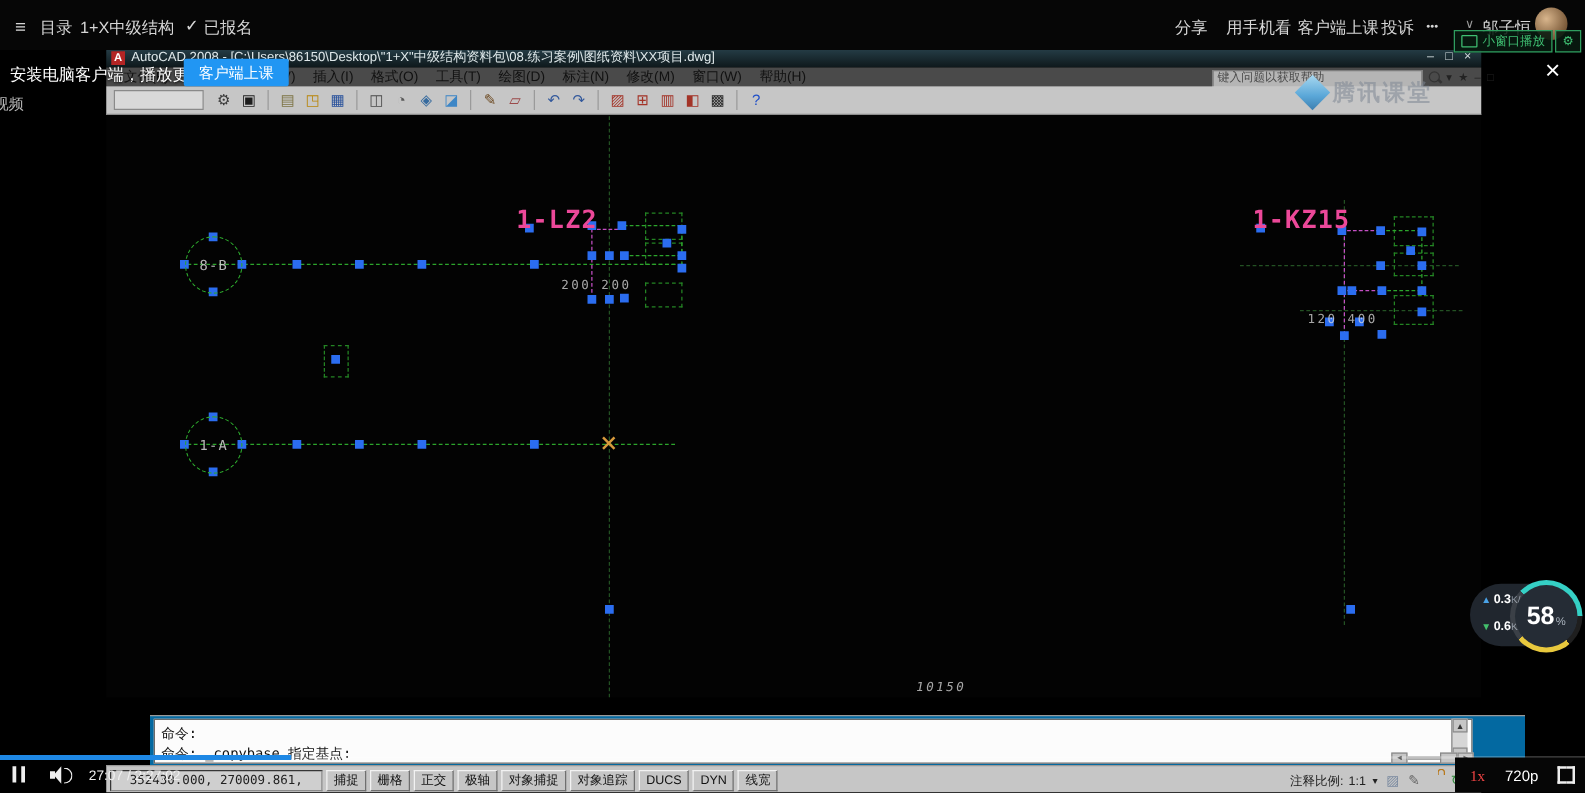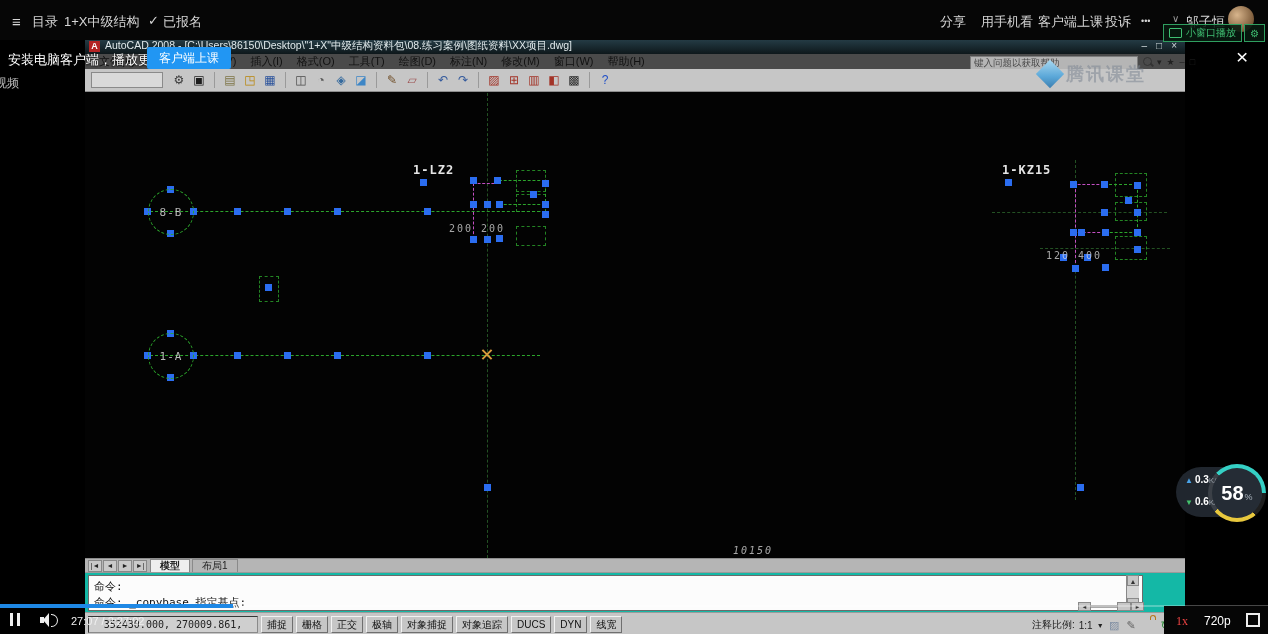--- a/index.html
+++ b/index.html
@@ -45,39 +45,39 @@
   #wscombo{width:70px;height:14px;background:#d9d9d9;border:1px solid #8a8a8a;margin-right:8px;}
   #tbicons{display:flex;align-items:center;gap:4px;}
   .tb-ic{width:16px;height:16px;font-size:12px;line-height:16px;text-align:center;}
   .tb-sep{width:1px;height:16px;background:#9a9a9a;margin:0 3px;}
   #wmark{position:absolute;left:1040px;top:62px;display:flex;align-items:center;gap:6px;z-index:5;}
   #wmdiamond{width:20px;height:20px;transform:rotate(45deg);
              background:linear-gradient(135deg,#a8d8f0,#5aa7d8 60%,#3d7fb0);}
   #wmtext{font-size:18px;font-weight:bold;color:rgba(125,135,148,.55);letter-spacing:2px;}
   #drawarea{position:absolute;left:85px;top:92px;width:1100px;height:466px;background:#030303;overflow:hidden;}
   .grip{position:absolute;width:7px;height:7px;background:#2b6df0;}
-  .redlabel{position:absolute;color:#e5e5e5;font-weight:bold;font-size:12px;letter-spacing:1px;
+  .redlabel{position:absolute;color:#ec4899;font-weight:bold;font-size:20px;letter-spacing:1px;
             font-family:"DejaVu Sans Mono",monospace;white-space:nowrap;}
   .dimtext{position:absolute;color:rgba(222,222,222,.75);font-size:10px;letter-spacing:2px;
            font-family:"DejaVu Sans Mono",monospace;white-space:nowrap;}
   .bubble{position:absolute;width:44px;height:44px;border:1px dashed #2ca52c;border-radius:50%;
           display:flex;align-items:center;justify-content:center;}
   .bubble span{font-size:11px;color:rgba(215,215,215,.85);letter-spacing:1px;
                font-family:"DejaVu Sans Mono",monospace;}
   .xbar{position:absolute;width:2px;height:13px;background:#d89a3c;left:6px;top:0;}
   
   #tabsrow{top:558px;height:14px;background:#b5b5b5;display:flex;align-items:center;
            padding-left:3px;box-sizing:border-box;border-top:1px solid #8d8d8d;}
   .tnav{font-size:7px;color:#222;border:1px solid #888;background:#c9c9c9;width:12px;height:10px;
         line-height:10px;text-align:center;margin-right:1px;}
   .tab{font-size:10px;color:#222;padding:0 9px;height:12px;line-height:12px;margin-left:2px;
        background:#b5b5b5;border:1px solid #8a8a8a;border-bottom:none;}
   .tab.active{background:#efefef;font-weight:bold;}
   
-  #cmdarea{top:572px;height:40px;background:#14b8a6;border-top:1px solid #9a9a9a;}
+  #cmdarea{top:572px;height:40px;background:#0369a1;border-top:1px solid #9a9a9a;margin-left:35px;}
   #cmdbox{position:absolute;left:3px;top:2px;width:1053px;height:34px;background:#fcfcfc;
           border:1px solid #6b6b6b;overflow:hidden;}
   .cmdline{position:absolute;left:5px;font-size:11px;color:#111;
            font-family:"DejaVu Sans Mono",monospace;white-space:nowrap;}
   #cmdvsb{position:absolute;left:1041px;top:2px;width:12px;height:34px;background:#d6d6d6;
           border-left:1px solid #888;}
   .sbarrow{position:absolute;left:0;width:12px;height:11px;font-size:7px;text-align:center;
            line-height:11px;color:#333;background:#c6c6c6;border:1px solid #8a8a8a;box-sizing:border-box;}
   #cmdhsb{position:absolute;left:993px;top:29px;height:9px;display:flex;align-items:center;}
   .hsbtn{width:13px;height:9px;font-size:6px;text-align:center;line-height:9px;color:#333;
@@ -290,28 +290,20 @@
       <div class="redlabel" style="left: 917px; top: 71px;">1-KZ15</div>
       <div class="dimtext" style="left: 364px; top: 131px;">200  200</div>
       <div class="dimtext" style="left: 961px; top: 158px;">120 400</div>
       <div class="dimtext" style="left: 648px; top: 453px; font-style: italic;">10150</div>
       <div style="position: absolute; left: 395px; top: 256px; width: 14px; height: 14px;">
         <i class="xbar" style="transform: rotate(45deg);"></i>
         <i class="xbar" style="transform: rotate(-45deg);"></i>
       </div>
     </div>
 
-  <div class="cadrow" id="tabsrow">
-      <span class="tnav">|◄</span>
-      <span class="tnav">◄</span>
-      <span class="tnav">►</span>
-      <span class="tnav">►|</span>
-      <span class="tab active">模型</span>
-      <span class="tab">布局1</span>
-    </div>
 
   <div class="cadrow" id="cmdarea">
     <div id="cmdbox">
       <div class="cmdline" style="top:3px;">命令:</div>
       <div class="cmdline" style="top:19px;">命令: _copybase 指定基点:</div>
     </div>
     <div id="cmdvsb">
       <span class="sbarrow" style="top:0;">▲</span>
       <span class="sbarrow" style="bottom:0;">▼</span>
     </div>

